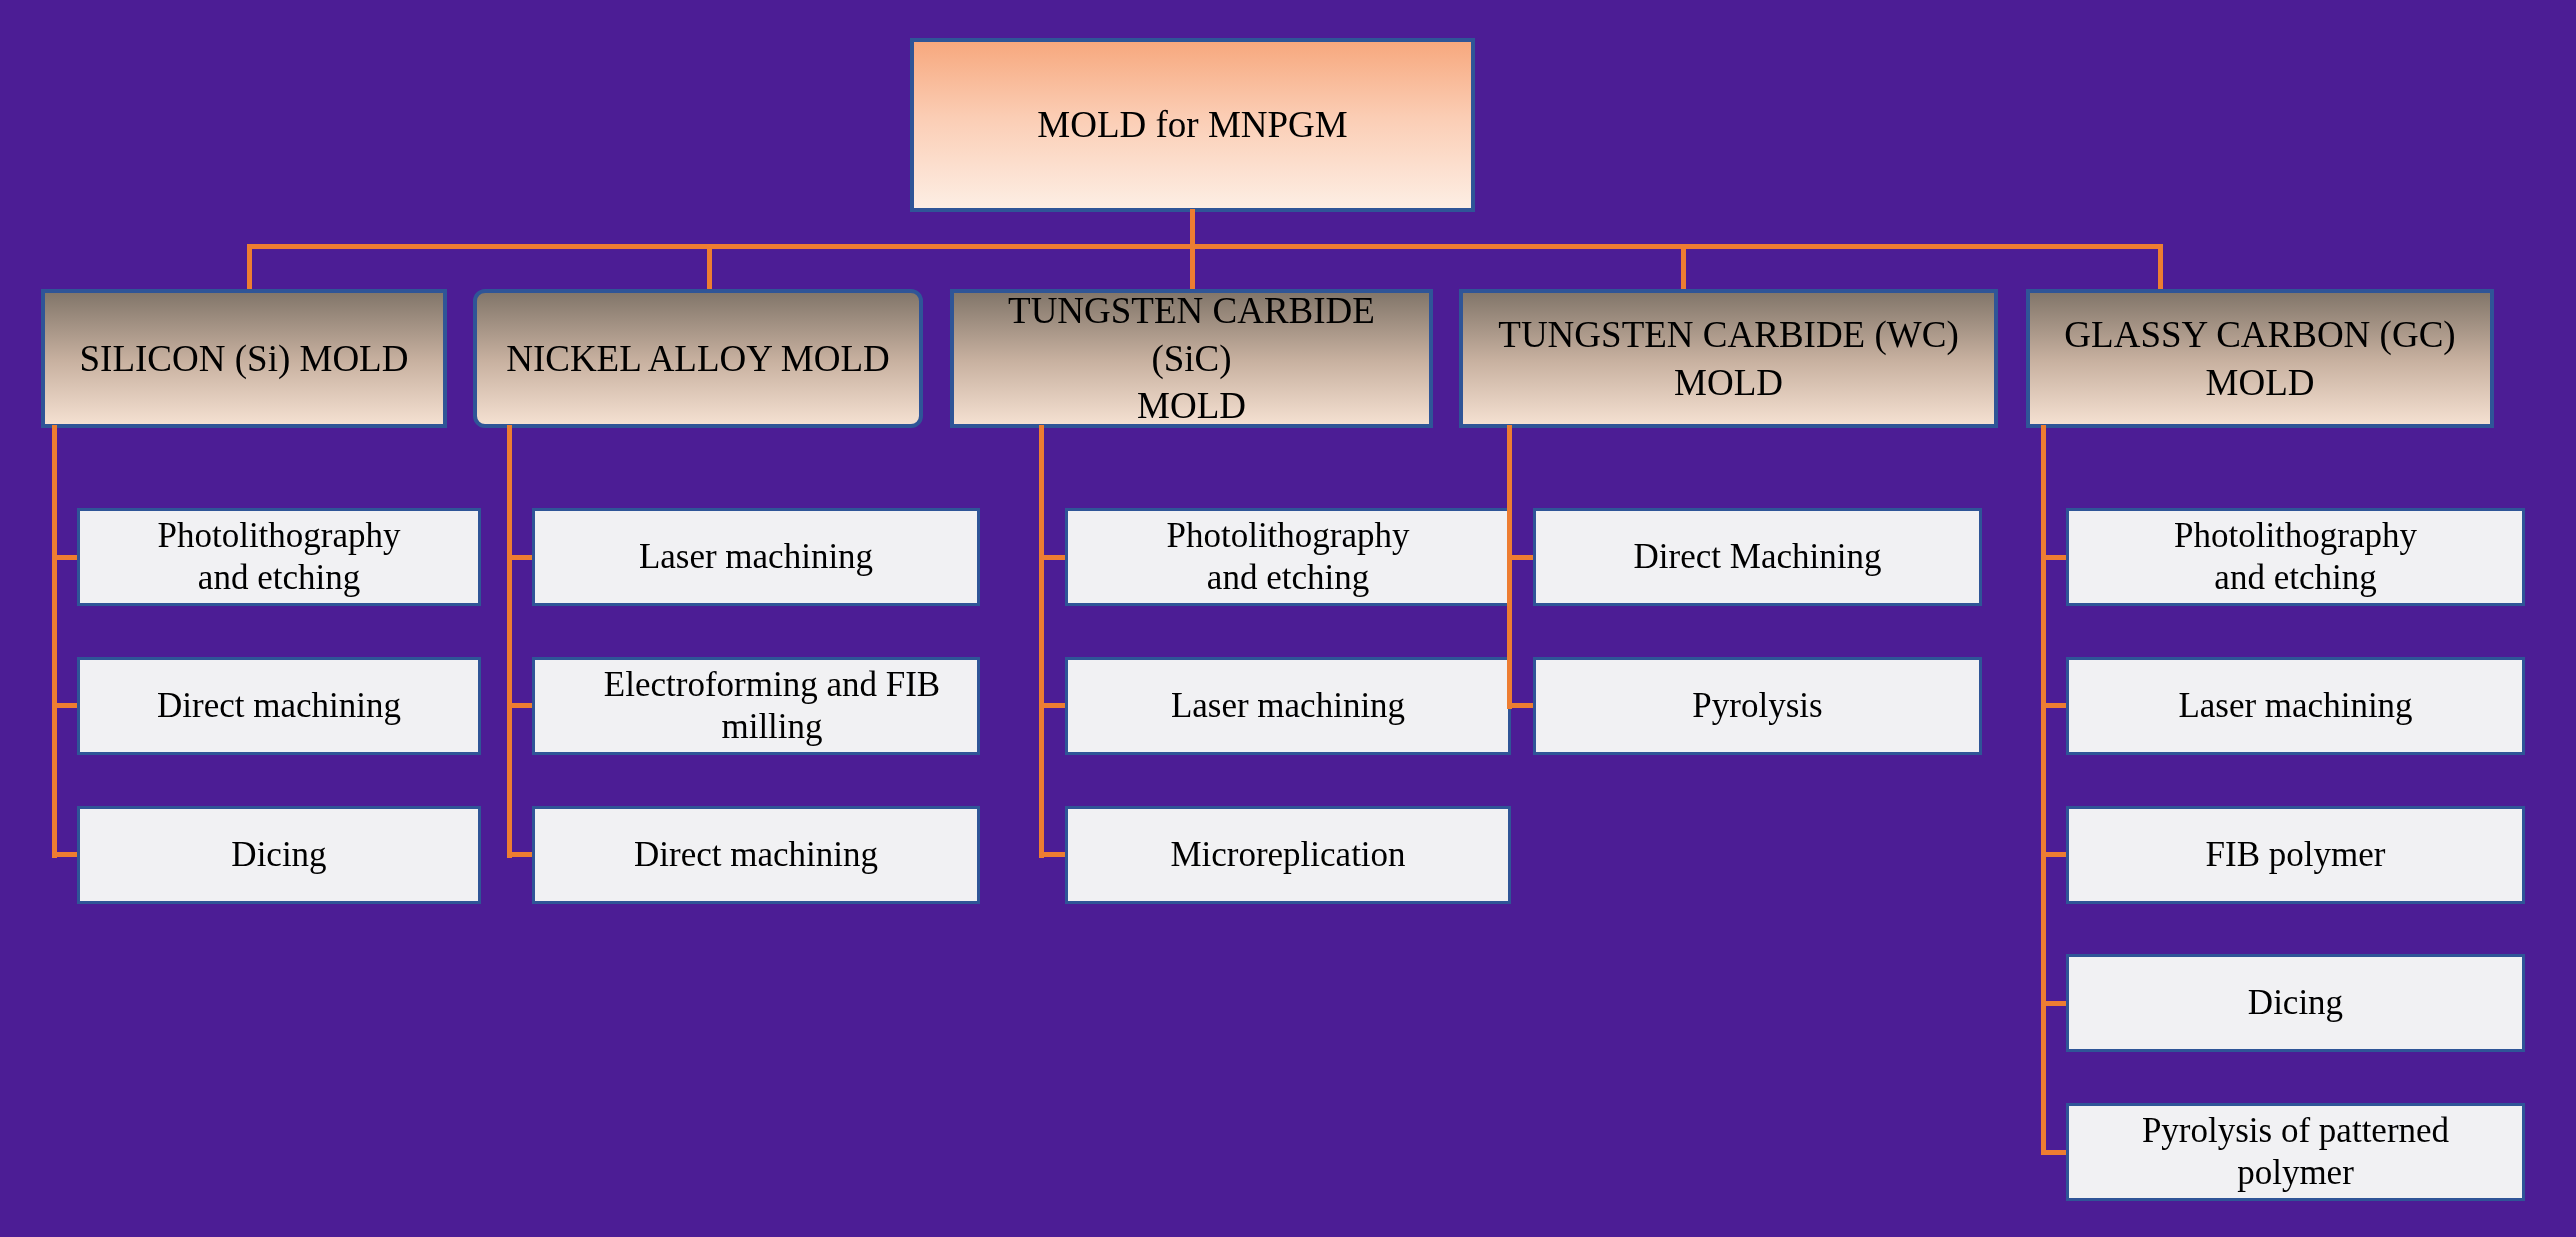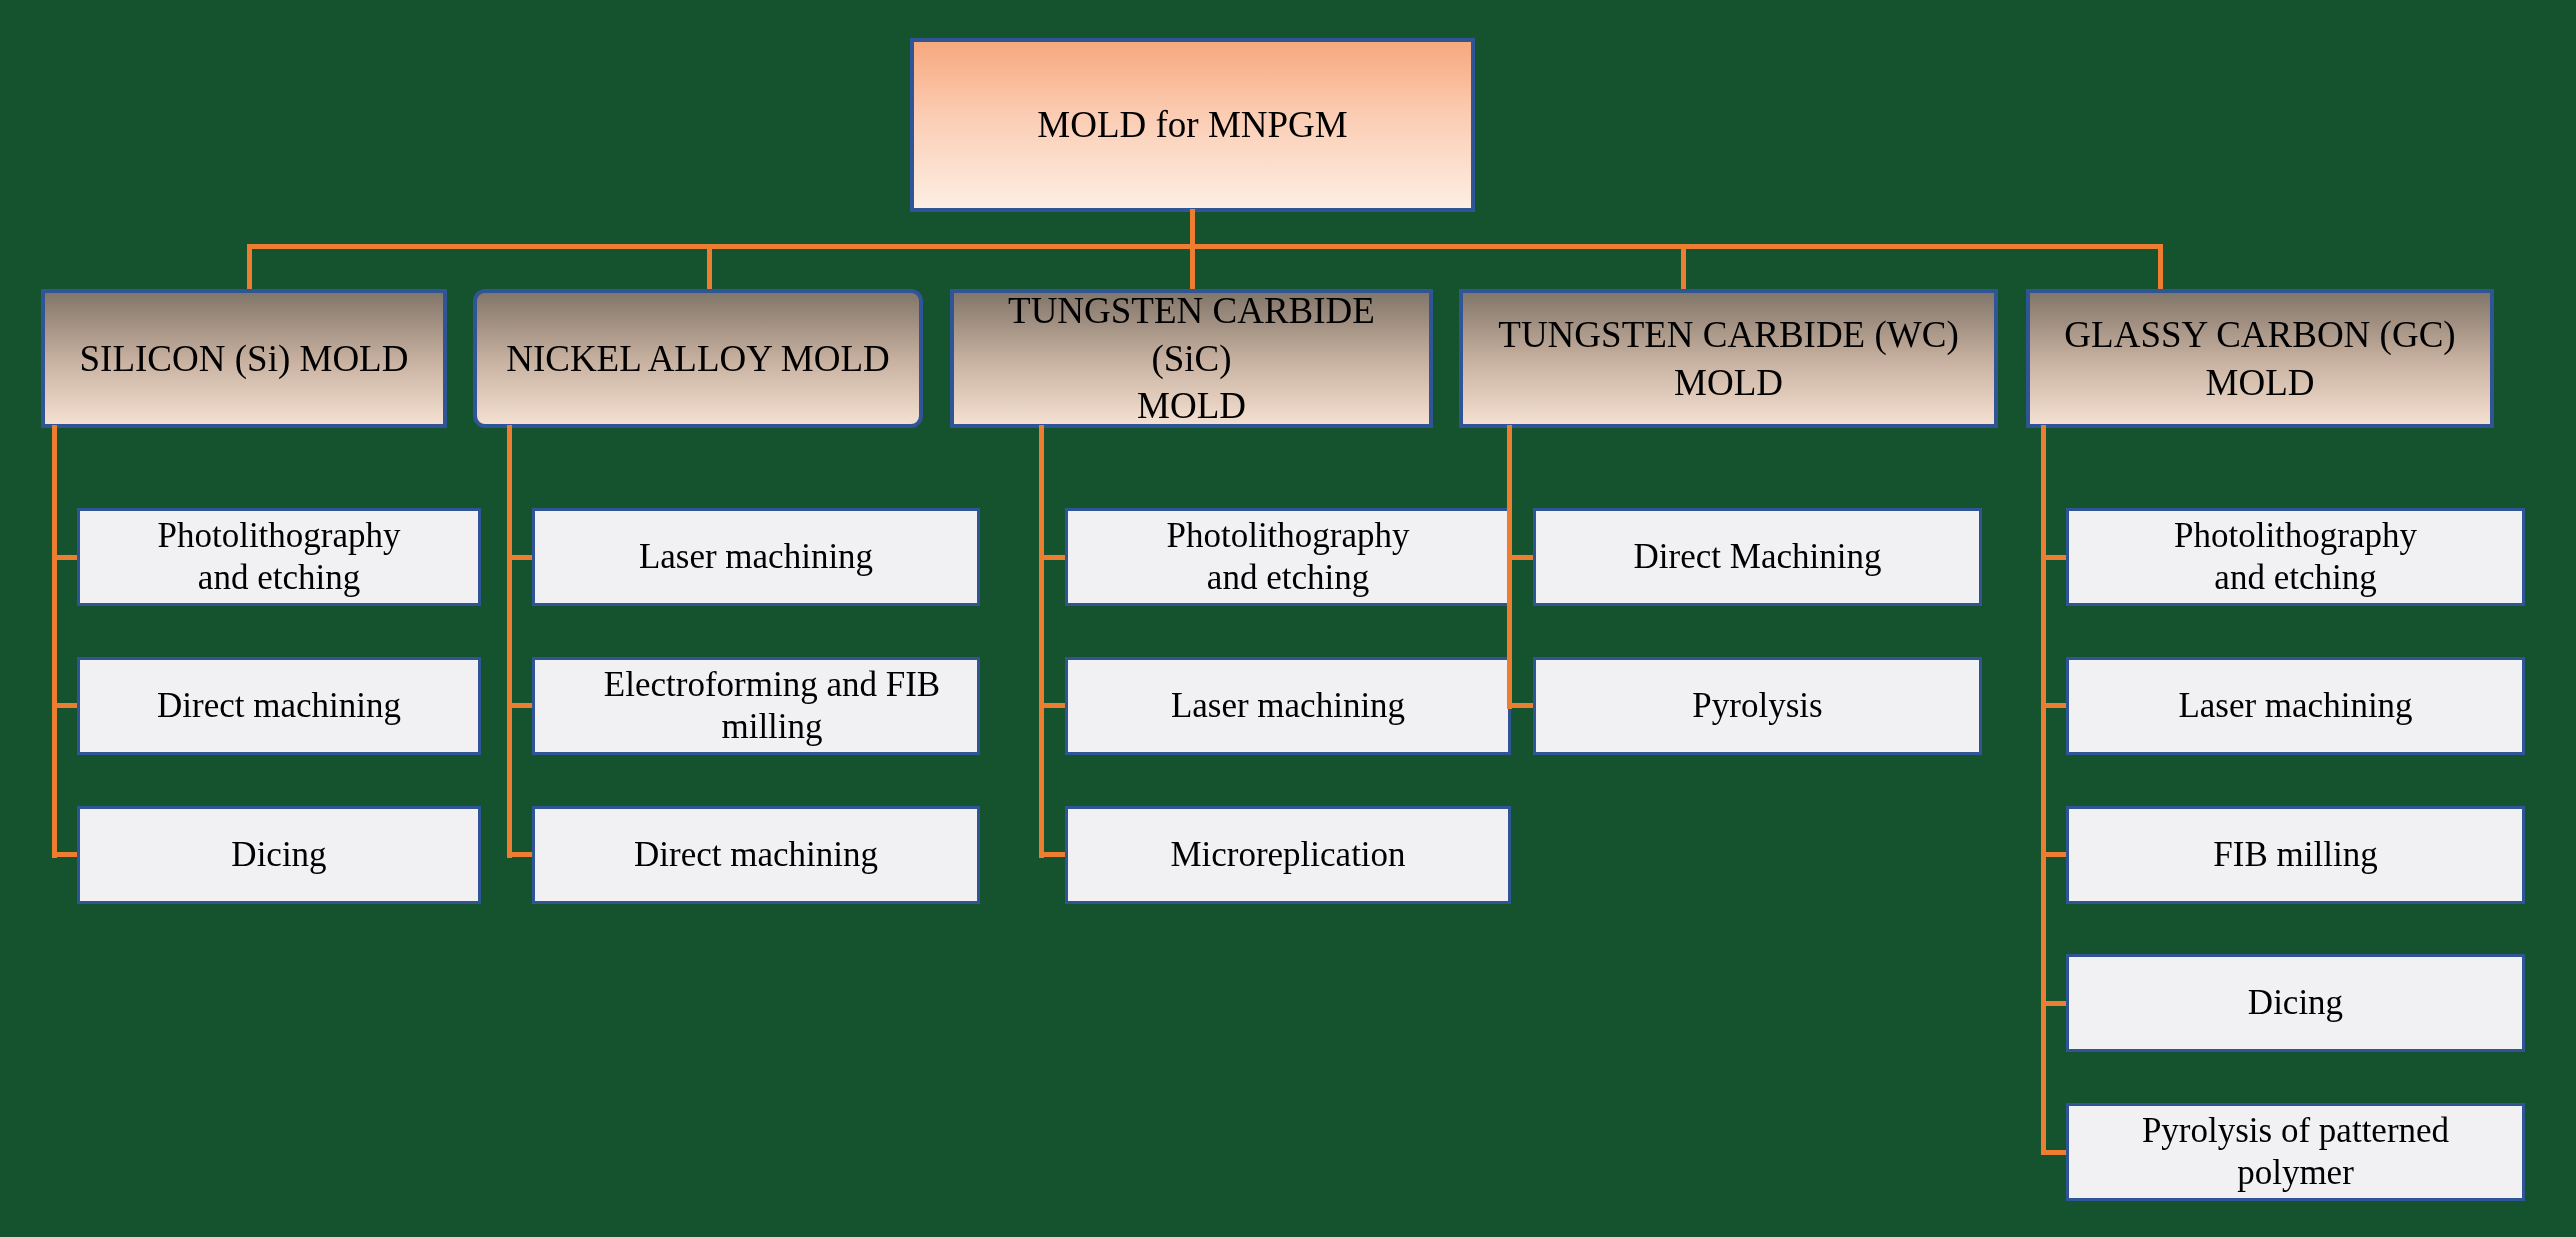--- a/index.html
+++ b/index.html
@@ -1,21 +1,21 @@
 <!DOCTYPE html>
 <html style="font-size:10.8px"><head>
 <meta charset="utf-8">
 <style>
   html, body { margin: 0; padding: 0; background: #ffffff; }
 
   .canvas {
     position: relative;
     width: 2576px;
     height: 1237px;
-    background: #14532d;
+    background: #4c1d95;
     overflow: hidden;
     font-family: "Liberation Serif", "DejaVu Serif", serif;
     color: #000000;
   }
 
   .box {
     position: absolute;
     box-sizing: border-box;
     display: flex;
     align-items: center;
@@ -148,21 +148,21 @@
     <div class="box leaf-box" style="left: 2066px; top: 508px; width: 459px; height: 98px;">
       <span>Photolithography
 and etching</span>
     </div>
     <div class="conn" style="left: 2041px; top: 703px; width: 30px; height: 5.4px;"></div>
     <div class="box leaf-box" style="left: 2066px; top: 657px; width: 459px; height: 98px;">
       <span>Laser machining</span>
     </div>
     <div class="conn" style="left: 2041px; top: 852px; width: 30px; height: 5.4px;"></div>
     <div class="box leaf-box" style="left: 2066px; top: 806px; width: 459px; height: 98px;">
-      <span>FIB milling</span>
+      <span>FIB polymer</span>
     </div>
     <div class="conn" style="left: 2041px; top: 1001px; width: 30px; height: 5.4px;"></div>
     <div class="box leaf-box" style="left: 2066px; top: 954px; width: 459px; height: 98px;">
       <span>Dicing</span>
     </div>
     <div class="conn" style="left: 2041px; top: 1150px; width: 30px; height: 5.4px;"></div>
     <div class="box leaf-box" style="left: 2066px; top: 1103px; width: 459px; height: 98px;">
       <span>Pyrolysis of patterned
 polymer</span>
     </div>

